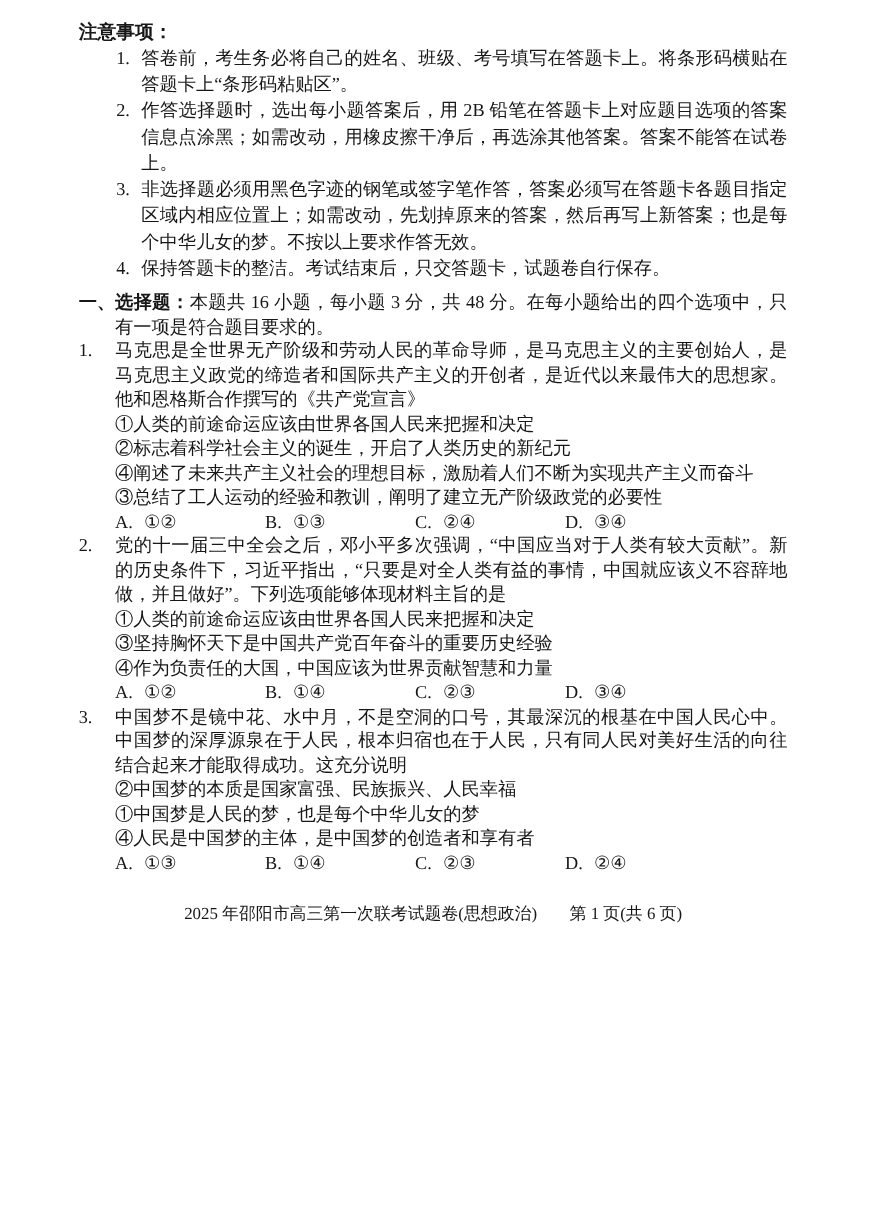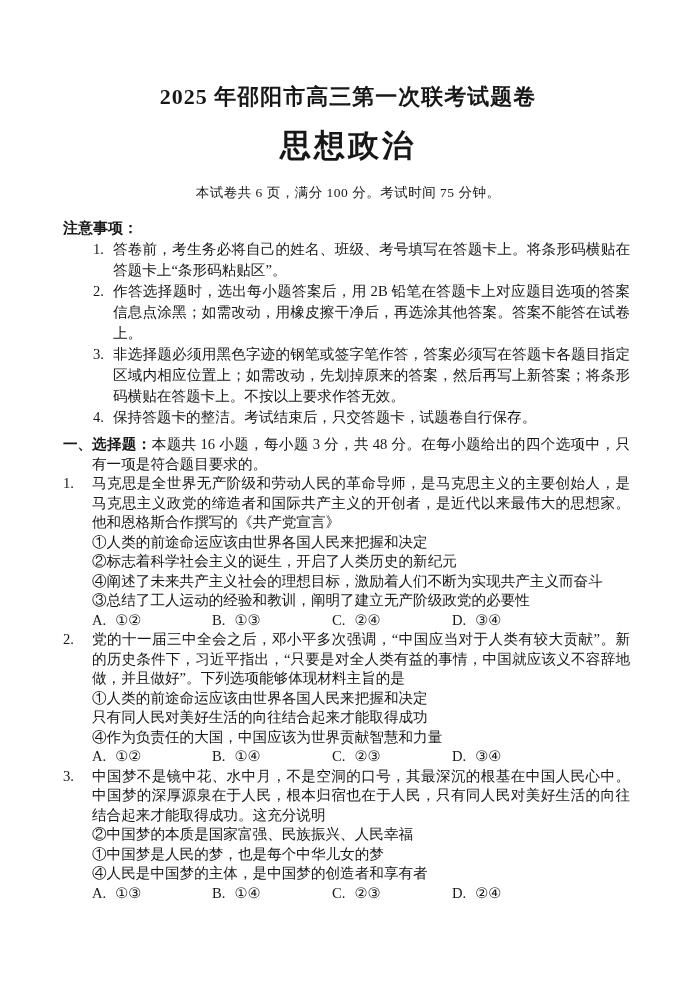--- a/index.html
+++ b/index.html
@@ -40,42 +40,37 @@
   .option-label { margin-right:9px; }
 
   .footer { margin-top:21px; text-align:center; font-size:13.5px; }
   .footer-right { margin-left:26px; }
 </style>
 </head>
 <body>
 
 <div class="page">
 
-  <div class="head">
-    <div class="title">2025 年邵阳市高三第一次联考试题卷</div>
-    <div class="subject">思想政治</div>
-    <div class="meta">本试卷共 6 页，满分 100 分。考试时间 75 分钟。</div>
-  </div>
 
   <div class="content">
 
     <div class="notices">
       <div class="notices-heading">注意事项：</div>
 
       <div class="notice">
         <span class="notice-num">1.</span>
         <span class="notice-text">答卷前，考生务必将自己的姓名、班级、考号填写在答题卡上。将条形码横贴在答题卡上“条形码粘贴区”。</span>
       </div>
       <div class="notice">
         <span class="notice-num">2.</span>
         <span class="notice-text">作答选择题时，选出每小题答案后，用 2B 铅笔在答题卡上对应题目选项的答案信息点涂黑；如需改动，用橡皮擦干净后，再选涂其他答案。答案不能答在试卷上。</span>
       </div>
       <div class="notice">
         <span class="notice-num">3.</span>
-        <span class="notice-text">非选择题必须用黑色字迹的钢笔或签字笔作答，答案必须写在答题卡各题目指定区域内相应位置上；如需改动，先划掉原来的答案，然后再写上新答案；将条形码横贴在答题卡上。不按以上要求作答无效。</span>
+        <span class="notice-text">非选择题必须用黑色字迹的钢笔或签字笔作答，答案必须写在答题卡各题目指定区域内相应位置上；如需改动，先划掉原来的答案，然后再写上新答案；也是每个中华儿女的梦。不按以上要求作答无效。</span>
       </div>
       <div class="notice">
         <span class="notice-num">4.</span>
         <span class="notice-text">保持答题卡的整洁。考试结束后，只交答题卡，试题卷自行保存。</span>
       </div>
     </div>
 
     <div class="mc">
 
       <div class="row">
@@ -113,21 +108,21 @@
           </span>
         </span>
       </div>
 
       <div class="row question">
         <span class="row-num">2.</span>
         <span class="row-body">
           <span>党的十一届三中全会之后，邓小平多次强调，“中国应当对于人类有较大贡献”。新的历史条件下，习近平指出，“只要是对全人类有益的事情，中国就应该义不容辞地做，并且做好”。下列选项能够体现材料主旨的是</span>
           <span class="items">
             <div>①人类的前途命运应该由世界各国人民来把握和决定</div>
-            <div>只有同人民对美好生活的向往结合起来才能取得成功</div>
+            <div>③坚持胸怀天下是中国共产党百年奋斗的重要历史经验</div>
             <div>④作为负责任的大国，中国应该为世界贡献智慧和力量</div>
           </span>
           <span class="options">
             <span class="option">
                 <span class="option-label">A.</span>
                 <span>①②</span>
               </span>
             <span class="option">
                 <span class="option-label">B.</span>
                 <span>①④</span>
@@ -169,15 +164,18 @@
             <span class="option">
                 <span class="option-label">D.</span>
                 <span>②④</span>
               </span>
           </span>
         </span>
       </div>
 
     </div>
 
+    <div class="footer">
+      <span>2025 年邵阳市高三第一次联考试题卷(思想政治)</span><span class="footer-right">第 1 页(共 6 页)</span>
+    </div>
 
   </div>
 </div>
 
 </body></html>

